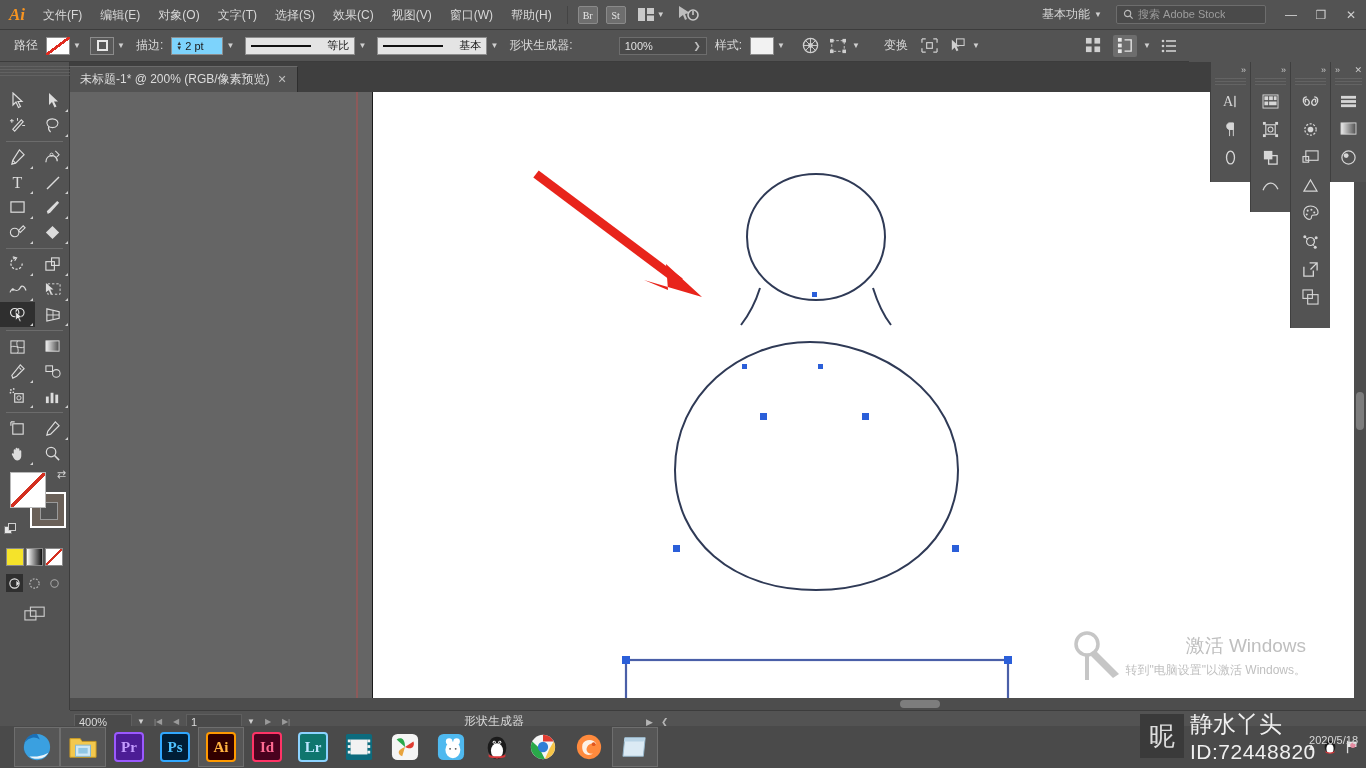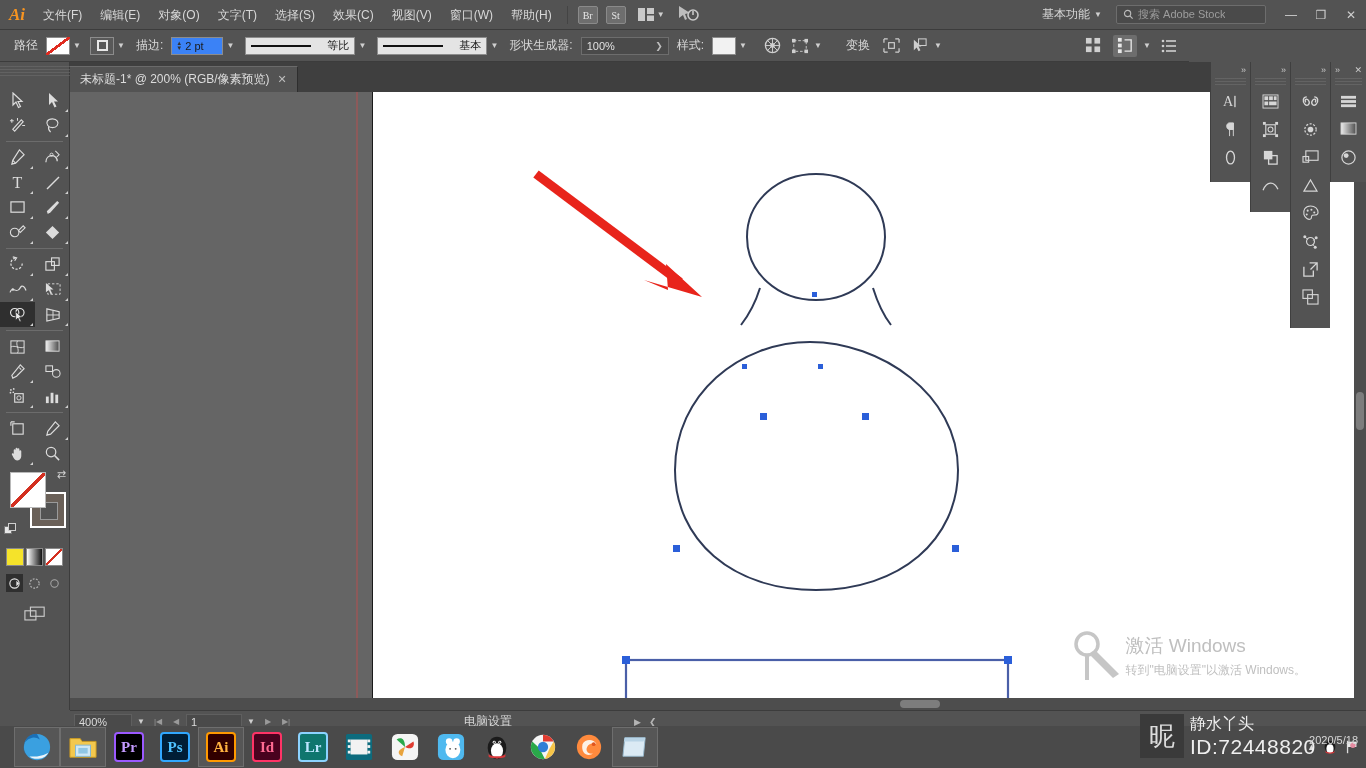--- a/index.html
+++ b/index.html
@@ -63,34 +63,34 @@
     content: ''; position: absolute; left: -1px; top: -1px; right: -1px; bottom: -1px;
     background: linear-gradient(to bottom right, transparent 45%, #e02b20 45%, #e02b20 55%, transparent 55%);
   }
   .swatch.stroke-sw { background: #595959; display:flex; align-items:center; justify-content:center;}
   .swatch.stroke-sw i { display:block; width:11px;height:11px;border:2px solid #e8e8e8; background:#595959;}
   .caret {
     width: 14px; height: 18px; display: flex; align-items: center; justify-content: center;
     color: #cfcfcf; font-size: 8px;
   }
   .num-field {
-    display: flex; align-items: center; background: #3b82f6; border: 1px solid #8c8c8c;
+    display: flex; align-items: center; background: #7dd3fc; border: 1px solid #8c8c8c;
     height: 18px; color: #1a1a1a; font-size: 11px; padding: 0 4px; min-width: 52px;
   }
   .stepper { display:flex; flex-direction:column; font-size:6px; line-height:5px; color:#333; margin-right:3px;}
   .wide-field {
     display: flex; align-items: center; justify-content: space-between;
     background: #e4e4e4; border: 1px solid #8c8c8c; height: 18px;
     color: #1a1a1a; font-size: 11px; padding: 0 5px; width: 110px;
   }
   .wide-field .line { display:block; width:60px; height:2px; background:#111; }
   .opacity-field {
     display:flex; align-items:center; justify-content:space-between;
     background:#4a4a4a; border:1px solid #6d6d6d; height:18px; width:88px;
-    padding:0 5px; font-size:11px; color:#e0e0e0;
+    padding:0 5px; font-size:11px; color:#e0e0e0;margin-left:38px;
   }
   .style-sw { width:24px;height:18px;border:1px solid #8c8c8c;background:#f2f2f2;}
   .cb-icon {
     width: 24px; height: 22px; display: flex; align-items: center; justify-content: center;
     color: #cfcfcf; margin: 0 2px;
   }
   .cb-icon.active { background:#6d6d6d; border-radius:2px; }
 
   
   .tabbar {
@@ -173,21 +173,21 @@
   
   .vscroll { position:absolute; right:0; top:0; width:12px; height:618px; background:#4d4d4d; }
   .vscroll .thumb{position:absolute;left:2px;top:300px;width:8px;height:38px;background:#7d7d7d;border-radius:4px;}
   .hscroll { position:absolute; left:0; bottom:0; height:12px; width:1284px; background:#4d4d4d;}
   .hscroll .thumb{position:absolute;top:2px;left:830px;width:40px;height:8px;background:#7d7d7d;border-radius:4px;}
 
   
   .winact {
     position: absolute; right: 60px; bottom: 28px;
     display: flex; align-items: center; 
-    color: #c2c2c2; pointer-events: none; user-select: none;
+    color: #c2c2c2; pointer-events: none; user-select: none; text-align: right;
   }
   .winact .t1 { font-size: 19px; color: #bfbfbf; }
   .winact .t2 { font-size: 12px; color: #bfbfbf; margin-top: 3px; }
 
   
   .statusbar {
     position: absolute; left: 70px; top: 710px; width: 1296px; height: 22px;
     background: #535353; display: flex; align-items: center; gap: 2px;
     padding: 0 4px; border-top: 1px solid #3c3c3c;
   }
@@ -229,21 +229,21 @@
   
   .wmk {
     position: absolute; right: 0; bottom: 0; width: 226px; height: 64px;
     display: flex; align-items: center; gap: 6px; pointer-events: none; user-select: none;
   }
   .wmk-logo {
     width: 44px; height: 44px; background: #3a3a3a; color: #dcdcdc;
     display: flex; align-items: center; justify-content: center;
     font-size: 26px; font-family: "Liberation Serif", serif;
   }
-  .wmk-name { font-size: 16px; color: #efefef; }
+  .wmk-name { font-size: 23px; color: #efefef; }
   .wmk-id { font-size: 21px; color: #efefef; letter-spacing: .5px; }
   .wmk-date { position: absolute; right: 8px; bottom: 22px; font-size: 11px; color: #d8d8d8; }
 </style>
 </head>
 <body>
 
 <div class="app">
 
   <div class="menubar">
     <div class="ai-logo">Ai</div>
@@ -731,21 +731,21 @@
 
   <div class="statusbar">
     <div class="sb-field" style="width:58px;">400%</div>
     <div class="caret">▼</div>
     <div class="sb-nav">|◀</div>
     <div class="sb-nav">◀</div>
     <div class="sb-field" style="width:56px;">1</div>
     <div class="caret">▼</div>
     <div class="sb-nav">▶</div>
     <div class="sb-nav">▶|</div>
-    <div class="sb-status">电脑设置</div>
+    <div class="sb-status">形状生成器</div>
     <div class="sb-arrow">
       <span>▶</span>
       <span>❮</span>
     </div>
   </div>
 
   <div class="dock">
 
     <div class="dock-col" style="left:0; width:40px; height:120px;">
       <div class="dock-head">»</div>
@@ -906,21 +906,21 @@
       </svg>
     </div>
     <div class="tk framed">
       <svg width="30" height="28" viewBox="0 0 32 30">
         <path d="M2 6 L13 6 L15 9 L30 9 L30 26 L2 26 Z" fill="#f3c84e" stroke="#c99a20" stroke-width="1"></path>
         <rect x="8" y="13" width="16" height="12" fill="#cfe8f5" stroke="#7fb6d6" stroke-width="1"></rect>
         <rect x="11" y="16" width="10" height="6" fill="#8fc6e4"></rect>
       </svg>
     </div>
     <div class="tk">
-      <div class="appicon" style="background:#000000;border:2px solid #9b59ff;color:#c49bff;">Pr</div>
+      <div class="appicon" style="background:#4c1d95;border:2px solid #9b59ff;color:#c49bff;">Pr</div>
     </div>
     <div class="tk">
       <div class="appicon" style="background:#001e36;border:2px solid #31a8ff;color:#4fc3ff;">Ps</div>
     </div>
     <div class="tk framed">
       <div class="appicon" style="background:#310000;border:2px solid #ff9a00;color:#ffb340;">Ai</div>
     </div>
     <div class="tk">
       <div class="appicon" style="background:#49021f;border:2px solid #ff3366;color:#ff6b93;">Id</div>
     </div>

